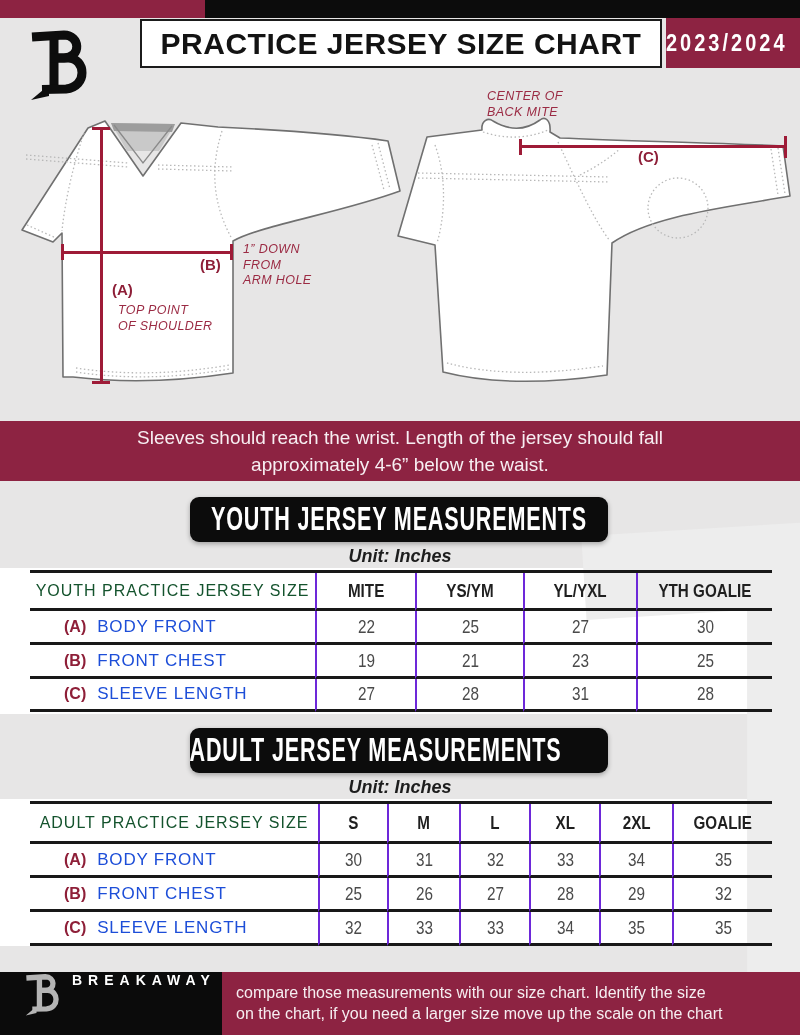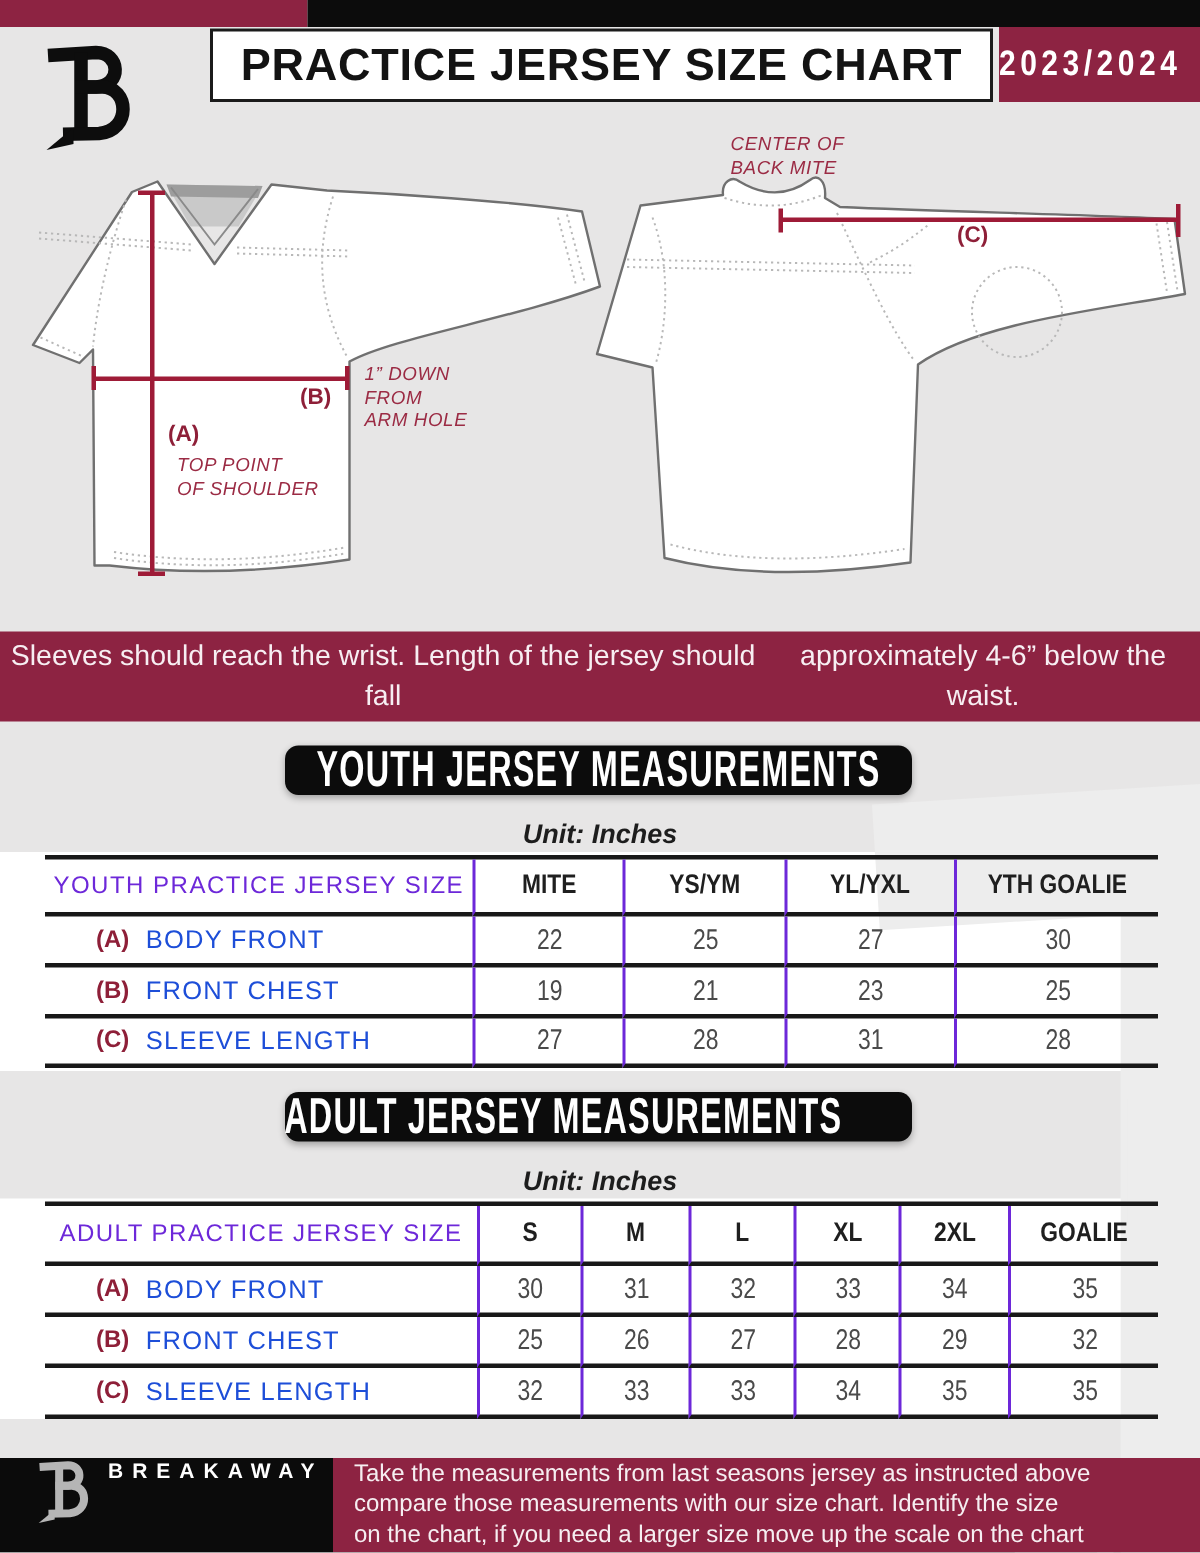--- a/index.html
+++ b/index.html
@@ -29,48 +29,48 @@
 
   
   .mline, .mcap { background:#9e1b37; z-index:2; }
   .mlabel { font-weight:bold; font-size:15px; color:#8e1f38; z-index:2; }
   .mnote  { font-style:italic; font-size:12.5px; line-height:15.5px; letter-spacing:.4px;
             color:#9b2b44; z-index:2; white-space:nowrap; }
 
   
   .banner {
     left:0; top:421px; width:800px; height:60px; background:#8d2342; z-index:2;
-    display:flex; flex-direction:row; align-items:center; justify-content:center;
+    display:flex; flex-direction:column; align-items:center; justify-content:center;
     color:#f7eef2; font-size:19px; line-height:27px; text-align:center;
   }
 
   
   .band { left:0; width:800px; background:#ffffff; z-index:0; }
   .band-youth { top:568px; height:146px; }
   .band-adult { top:799px; height:147px; }
   .watermark  { z-index:1; }
   .badge {
-    left:190px; width:418px; height:33px; background:#0c0c0c; border-radius:9px;
+    left:190px; width:418px; height:45px; background:#0c0c0c; border-radius:9px;
     display:flex; align-items:center; justify-content:center; z-index:2;
     box-shadow:0 2px 5px rgba(0,0,0,.3);
   }
   .badge span { color:#fff; font-weight:bold; font-size:27px; letter-spacing:1px;
     display:inline-block; transform:scale(.8,1.25); white-space:nowrap; }
   .unit { left:0; width:800px; text-align:center; z-index:2;
     font-style:italic; font-weight:bold; font-size:18px; color:#1d1d1d; }
 
   
   .size-table { display:grid; left:30px; width:742px; border-top:3px solid #181818; z-index:2; }
   .yt { top:570px; grid-template-columns:285px 100px 108px 113px 136px; grid-template-rows:38px 34px 34px 33px; }
   .at { top:801px; grid-template-columns:288px 69px 72px 70px 70px 73px 100px; grid-template-rows:40px 34px 34px 34px; }
   .c { border-bottom:3px solid #181818; display:flex; align-items:center; justify-content:center; }
   .c.v { border-left:2px solid #6d28d9; }
   .c.lbl { justify-content:flex-start; padding-left:34px; }
   .c.lblh { justify-content:center; padding-left:0; }
-  .hdr-left { font-size:16px; color:#6d28d9; letter-spacing:1px; white-space:nowrap; }
+  .hdr-left { font-size:16px; color:#14532d; letter-spacing:1px; white-space:nowrap; }
   .hdr-col  { font-weight:bold; font-size:16px; color:#1f1f1f; display:inline-block; transform:scale(.95,1.12); white-space:nowrap; }
   .num      { font-size:17px; color:#4a4a4a; display:inline-block; transform:scale(.9,1.12); }
   .rkey     { font-weight:bold; font-size:16px; color:#8e1f38; margin-right:11px; }
   .rlabel   { font-size:17px; color:#1d4ed8; letter-spacing:.8px; white-space:nowrap; }
 
   
   .footer-black {
     left:0; top:972px; width:222px; height:63px; background:#0b0b0b; z-index:3;
     display:flex; 
   }
@@ -365,18 +365,17 @@
   <div class="abs footer-black">
     <svg style="margin-left:24px;" width="38" height="44" viewBox="0 0 64 74" fill="none">
       <path d="M4,10 L36,8 C52,8 54,30 36,31 L22,31" stroke="#b5b5b5" stroke-width="9"></path>
       <path d="M26,8 L26,63" stroke="#b5b5b5" stroke-width="9"></path>
       <path d="M22,31 L40,31 C58,31 60,60 38,62 L14,62.5" stroke="#b5b5b5" stroke-width="9"></path>
       <polygon points="21,58 21,69 3,73" fill="#b5b5b5"></polygon>
     </svg>
     <span class="brand">BREAKAWAY</span>
   </div>
   <div class="abs footer-maroon">
-    <div>Take the measurements from last seasons jersey as instructed above</div>
     <div>compare those measurements with our size chart. Identify the size</div>
     <div>on the chart, if you need a larger size move up the scale on the chart</div>
   </div>
 
 </div>
 
 </body></html>

